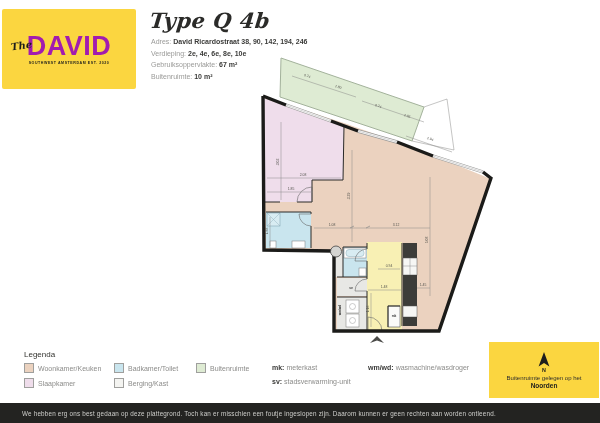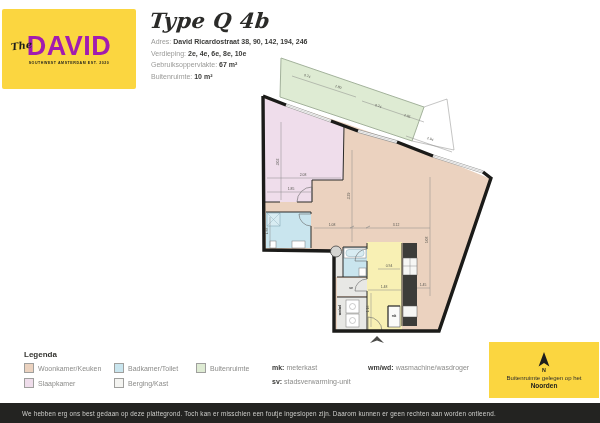--- a/index.html
+++ b/index.html
@@ -16,21 +16,21 @@
   #title{position:absolute;left:150px;top:8px;font-family:"DejaVu Serif",serif;font-style:italic;
         font-weight:bold;font-size:21px;color:#2b2b29;transform:skewX(-6deg);letter-spacing:.5px;}
   #fields{position:absolute;left:151px;top:36px;font-size:7px;line-height:11.5px;}
   #fields .lbl{color:#9a9a98;}
   #fields .val{color:#3b3b39;font-weight:bold;}
   
   #plan{position:absolute;left:0;top:0;width:600px;height:423px;}
   .dim{font-size:3.4px;fill:#55554f;text-anchor:middle;font-family:"Liberation Sans",sans-serif;}
   .tiny{font-size:3.2px;fill:#333;font-weight:bold;text-anchor:middle;font-family:"Liberation Sans",sans-serif;}
   
-  #legend-title{position:absolute;left:24px;top:350px;font-size:8px;font-weight:bold;color:#33332f;}
+  #legend-title{position:absolute;left:24px;top:350px;font-size:8px;font-weight:normal;color:#33332f;}
   .leg-item{position:absolute;display:flex;align-items:center;font-size:7px;color:#8c8c8a;}
   .leg-item .sw{width:8px;height:8px;border:0.5px solid #9f9f9d;margin-right:4px;display:inline-block;}
   .leg-abbr{position:absolute;font-size:7px;color:#8c8c8a;}
   .leg-abbr b{color:#3a3a38;}
   
   #north{position:absolute;left:489px;top:342px;width:110px;height:56px;background:#FBD640;
         display:flex;flex-direction:column;align-items:center;justify-content:center;text-align:center;}
   #north .t1{font-size:6px;color:#2e2e2c;margin-top:2px;}
   #north .t2{font-size:6.5px;font-weight:bold;color:#1e1e1c;margin-top:1px;}
   

